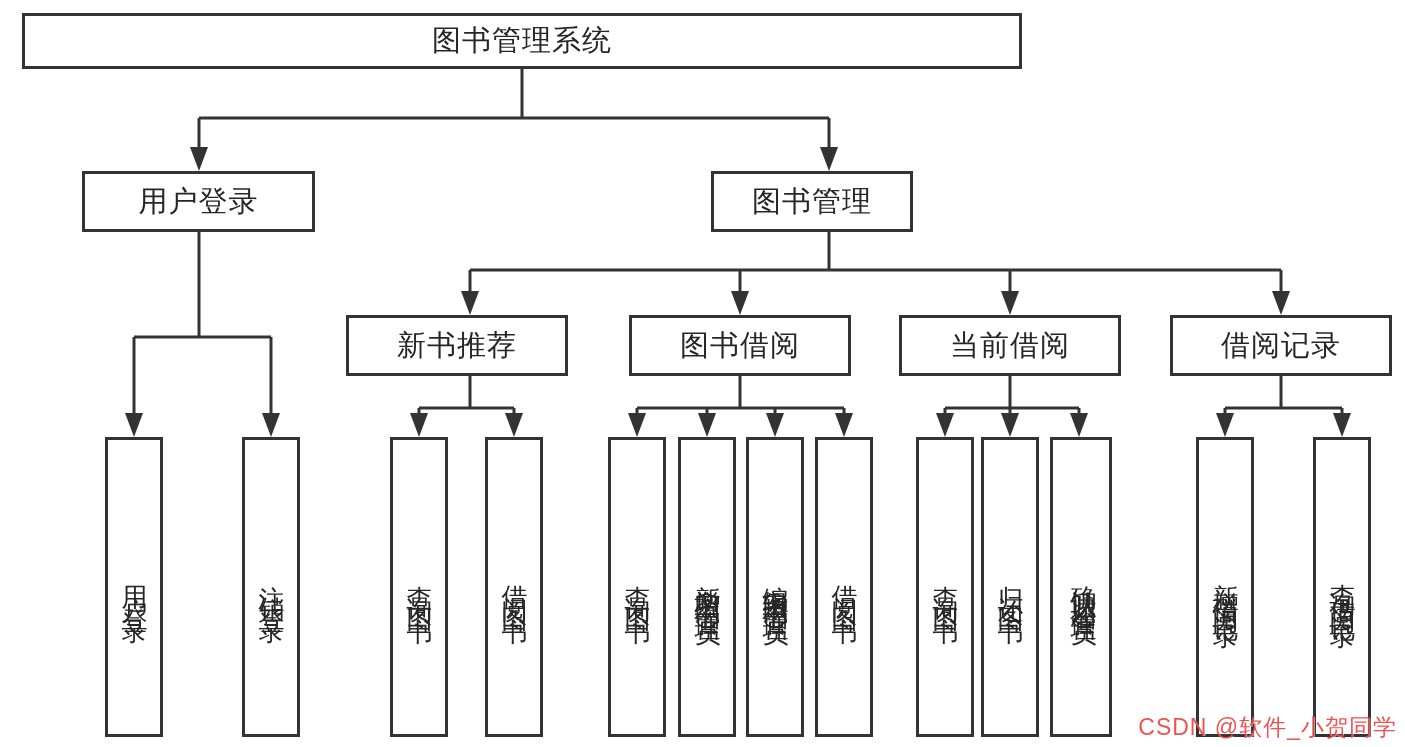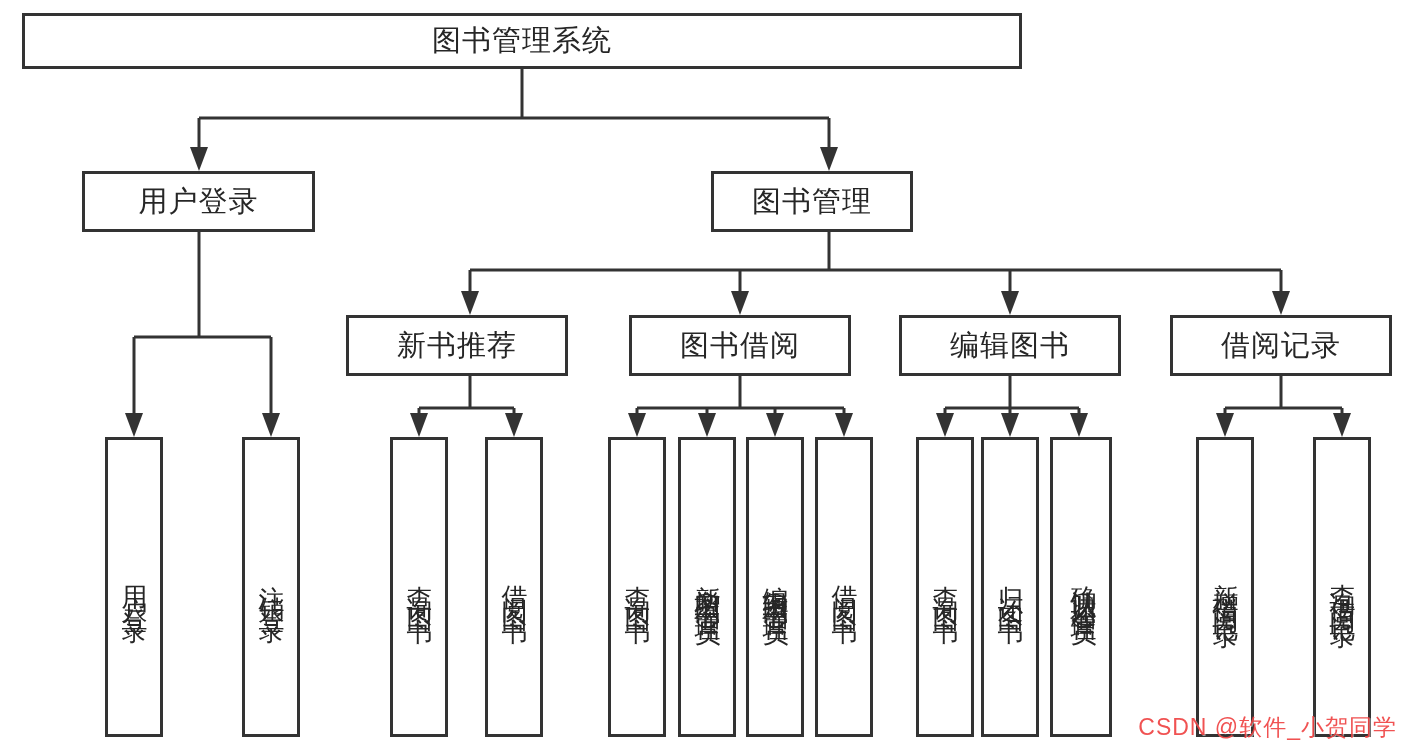--- a/index.html
+++ b/index.html
@@ -96,21 +96,21 @@
     </g>
   </svg>
 
   <div class="hnode" style="left:22px;top:13px;width:1000px;height:56px">图书管理系统</div>
 
   <div class="hnode" style="left:82px;top:171px;width:233px;height:61px">用户登录</div>
   <div class="hnode" style="left:711px;top:171px;width:202px;height:61px">图书管理</div>
 
   <div class="hnode" style="left:346px;top:315px;width:222px;height:61px">新书推荐</div>
   <div class="hnode" style="left:629px;top:315px;width:222px;height:61px">图书借阅</div>
-  <div class="hnode" style="left:899px;top:315px;width:222px;height:61px">编辑图书</div>
+  <div class="hnode" style="left:899px;top:315px;width:222px;height:61px">当前借阅</div>
   <div class="hnode" style="left:1170px;top:315px;width:222px;height:61px">借阅记录</div>
 
   <div class="vnode" style="left: 105px; letter-spacing: 11px;">用户登录</div>
   <div class="vnode" style="left: 242px; letter-spacing: 11px;">注销登录</div>
 
   <div class="vnode" style="left: 390px; letter-spacing: 11px;">查询图书</div>
   <div class="vnode" style="left: 485px; letter-spacing: 11px;">借阅图书</div>
 
   <div class="vnode" style="left: 608px; letter-spacing: 11px;">查询图书</div>
   <div class="vnode" style="left: 678px; letter-spacing: 5px;">新增图书（管理员）</div>

